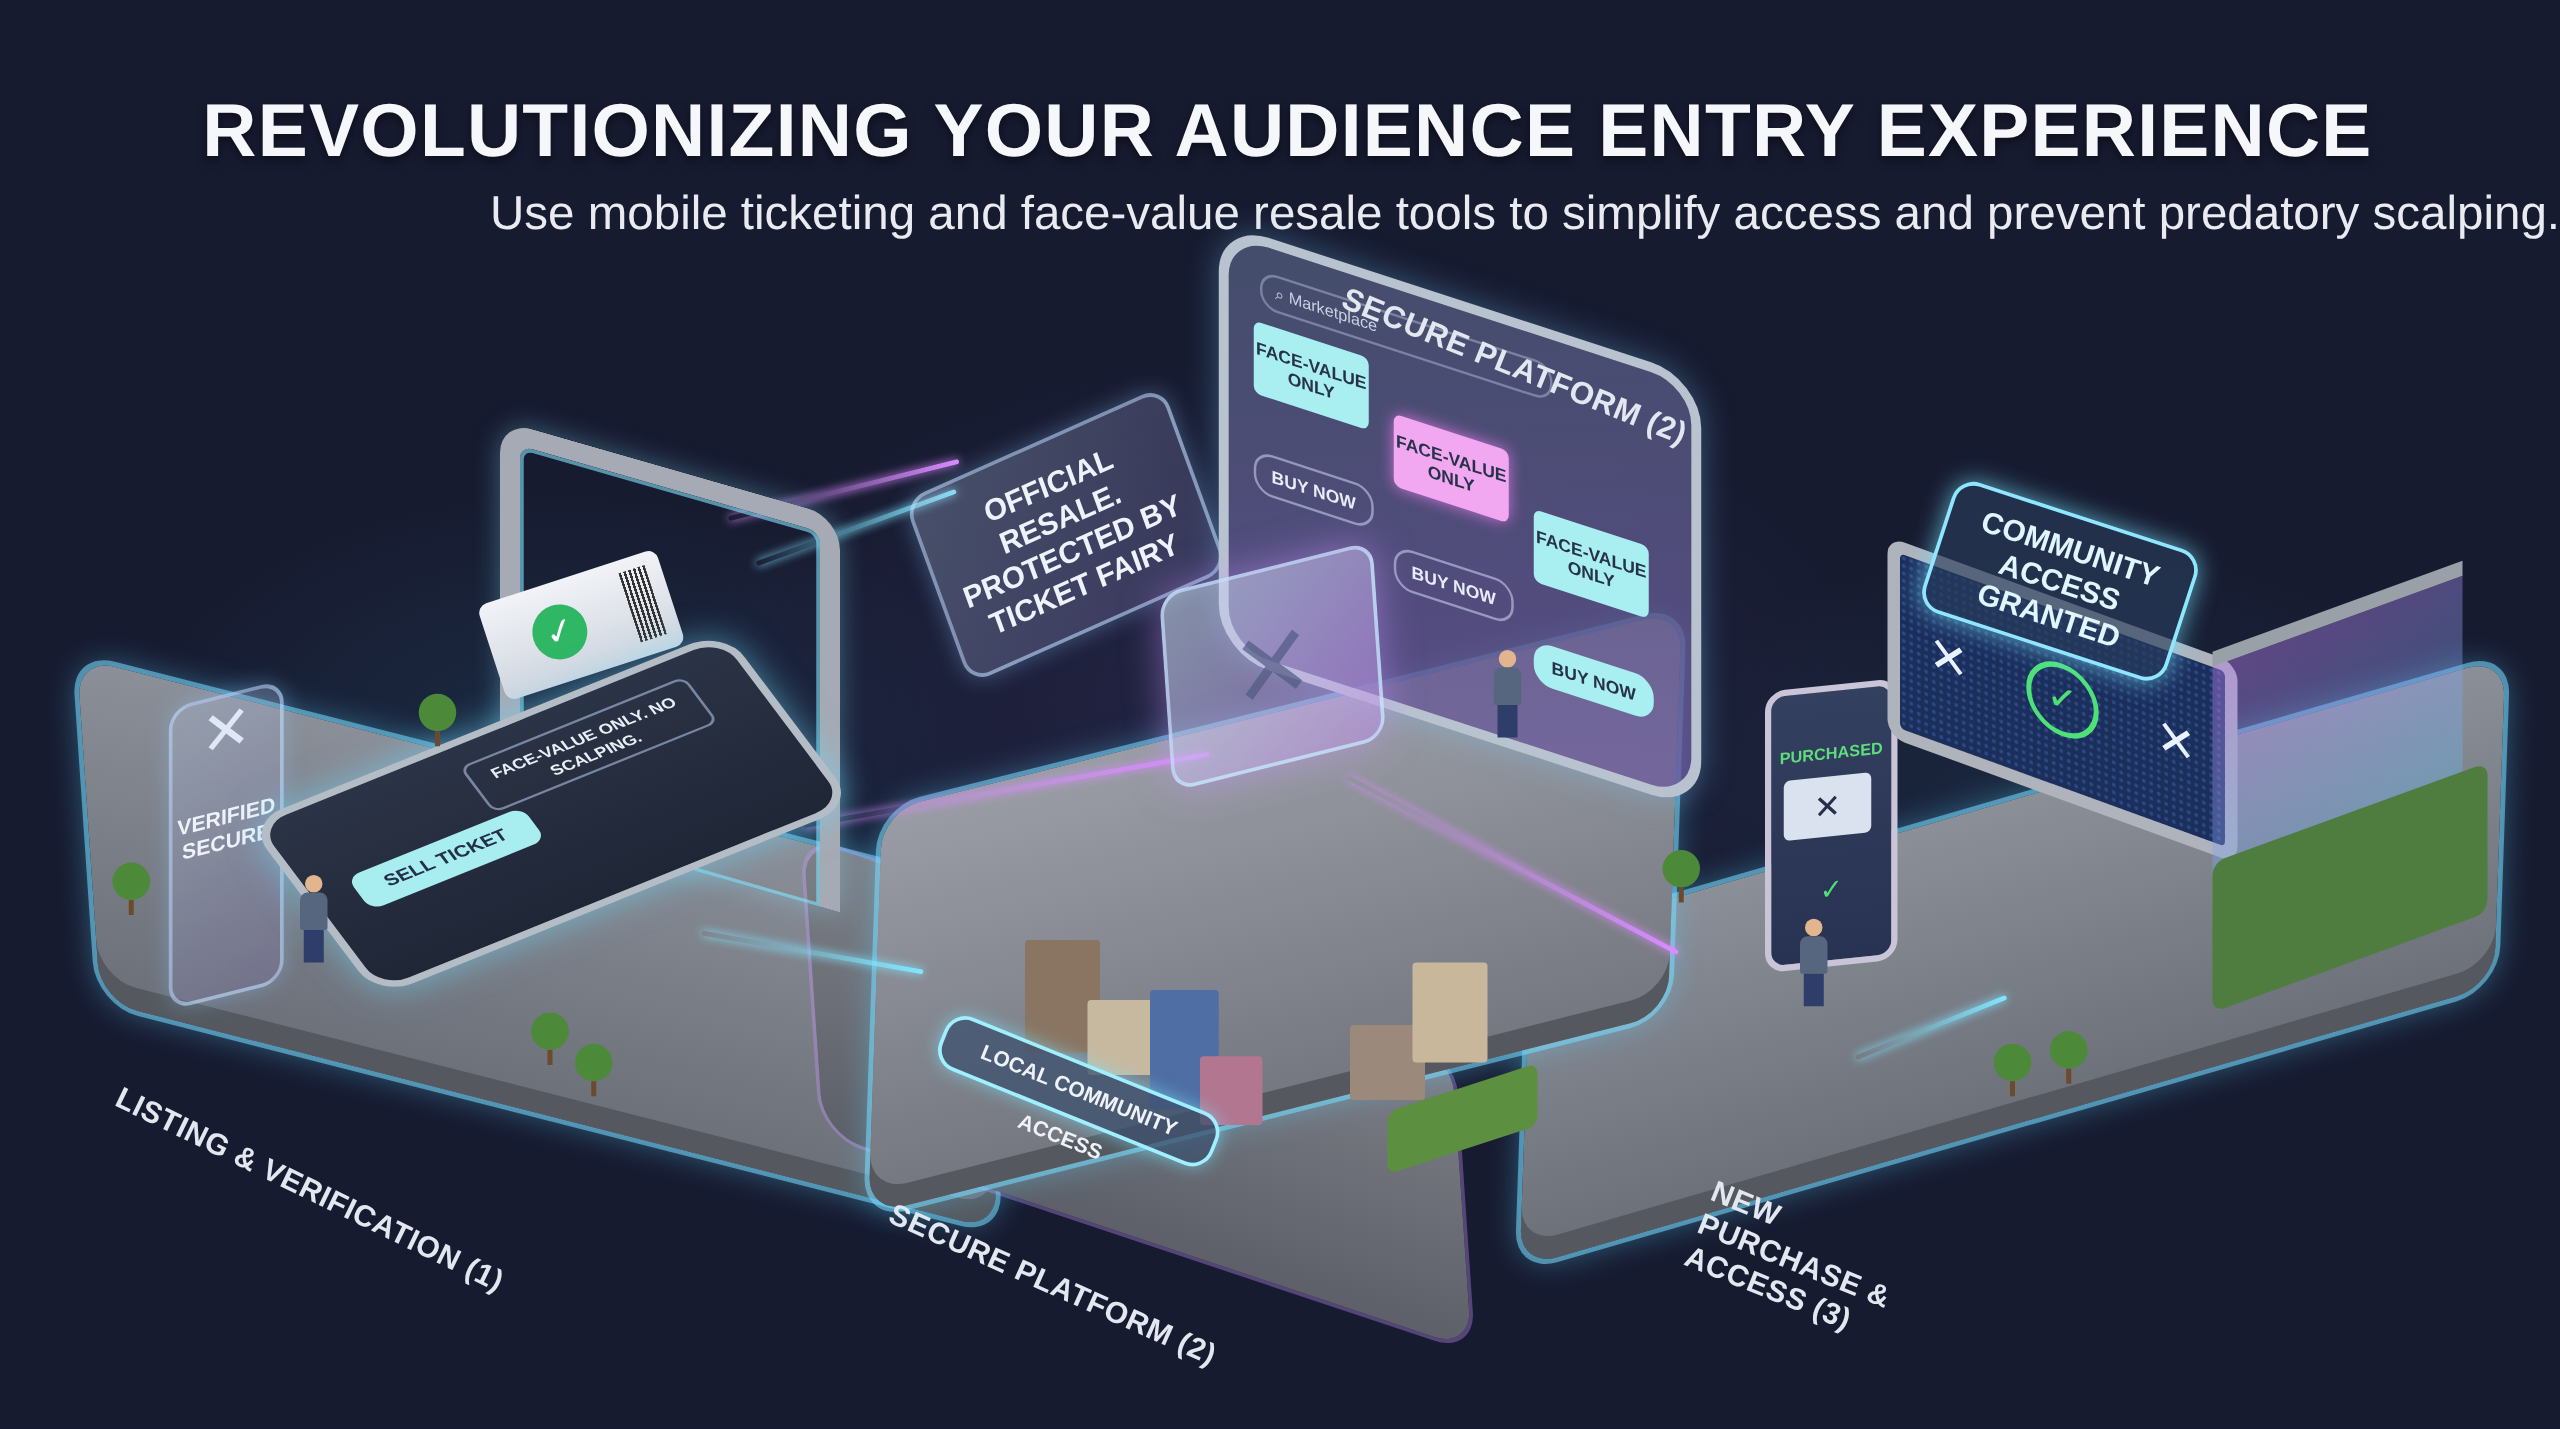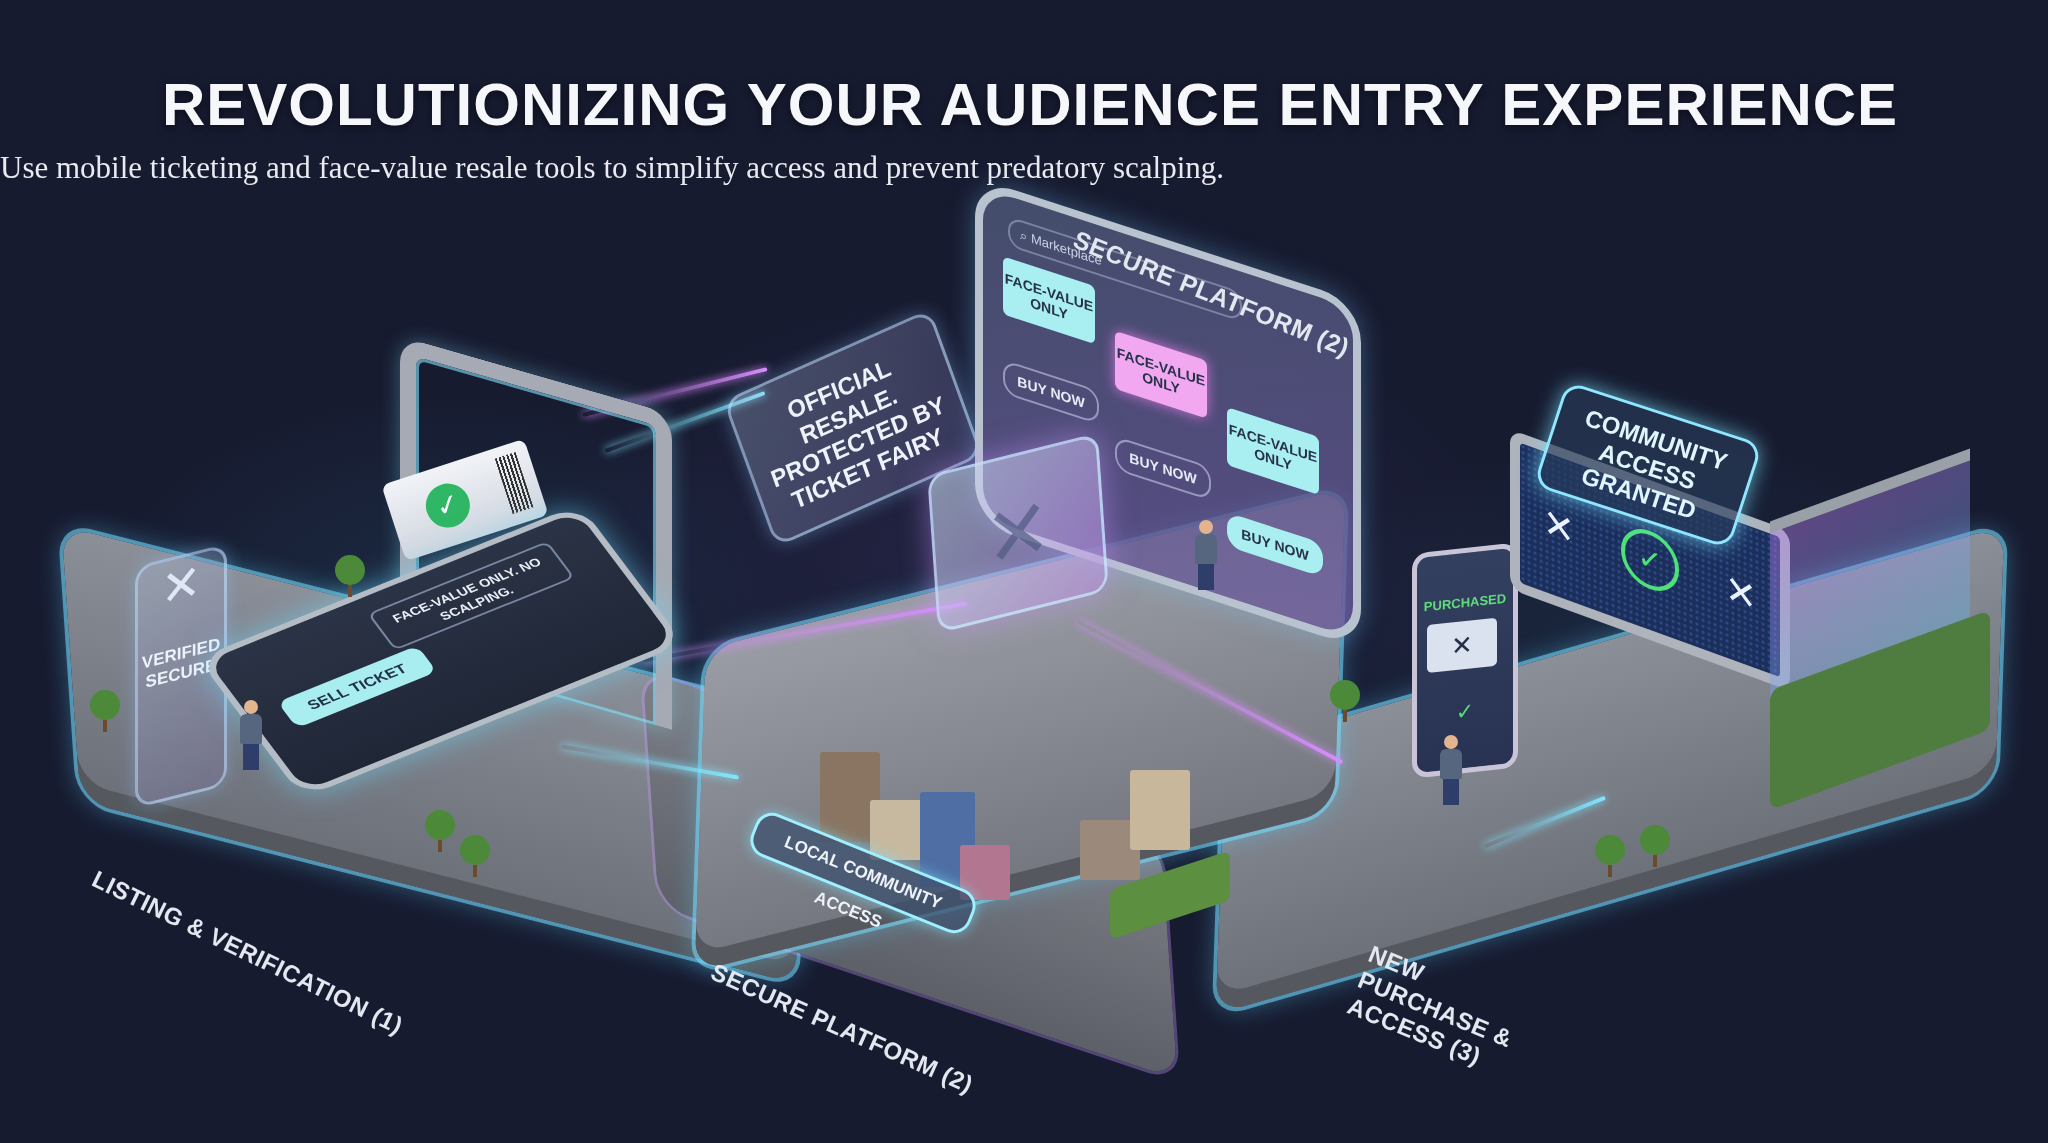--- a/index.html
+++ b/index.html
@@ -17,22 +17,22 @@
       radial-gradient(ellipse 500px 300px at 450px 600px, rgba(60,160,200,0.12), transparent 70%),
       radial-gradient(ellipse 500px 300px at 1650px 640px, rgba(60,160,200,0.10), transparent 70%);
   }
   .title {
     position:absolute; left:0; right:0; top:70px; text-align:center;
     font-weight:bold; font-size:60px; letter-spacing:1px; color:#f6f7fa;
     text-shadow:0 3px 8px rgba(0,0,0,0.5);
     padding-left:12px;
   }
   .subtitle {
-    position:absolute; left:0; right:0; top:150px; text-align:left;
-    font-size:31px; color:#e9ebf1;font-family:Liberation Serif, serif;
+    position:absolute; left:0; right:0; top:150px; text-align:right;
+    font-size:38px; color:#e9ebf1;
   }
   
   .plat {
     position:absolute; border-radius:30px;
     background:linear-gradient(180deg,#8b8f98,#6b6f78);
     box-shadow:0 0 0 4px rgba(120,220,255,0.55), 0 0 26px rgba(90,210,255,0.45), inset 0 -18px 0 #55595f;
   }
   .plat-left { left:70px; top:620px; width:720px; height:270px; transform:skewY(18deg) rotate(-4deg); }
   .plat-center { left:700px; top:570px; width:640px; height:320px; transform:skewY(-16deg) rotate(2deg); background:linear-gradient(180deg,#9a9da5,#73767e); }
   .plat-right { left:1220px; top:640px; width:780px; height:260px; transform:skewY(-18deg) rotate(2deg); }

